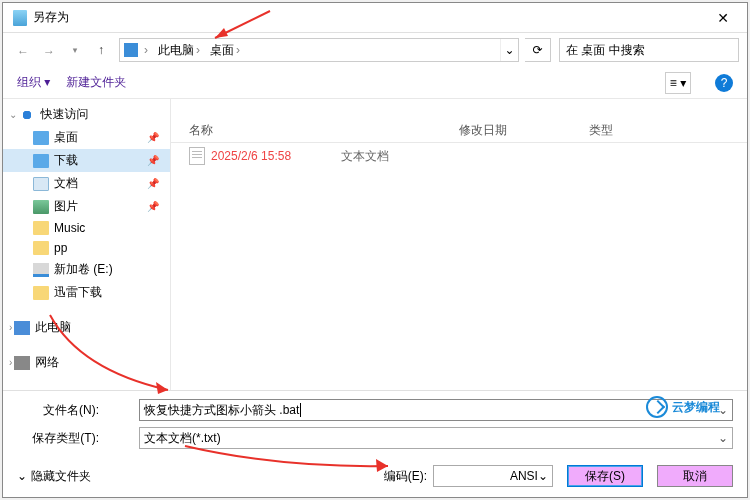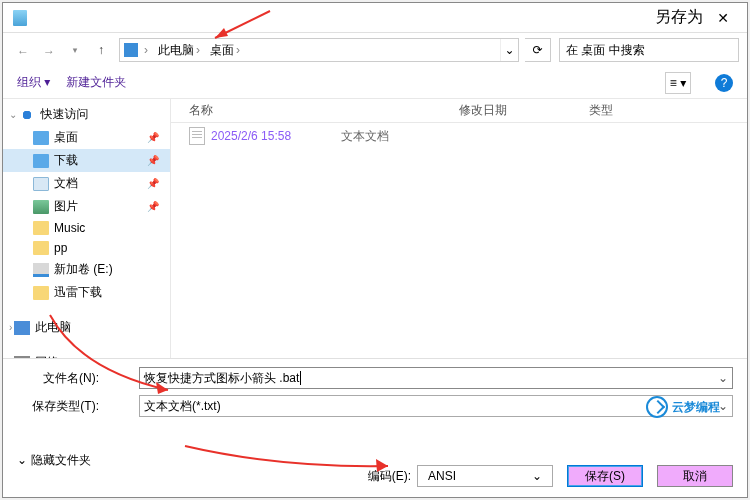--- a/index.html
+++ b/index.html
@@ -1,20 +1,20 @@
 <!DOCTYPE html>
 <html><head>
 <meta charset="utf-8">
 <style>
 * { box-sizing: border-box; margin: 0; padding: 0; font-family: "Microsoft YaHei", "Segoe UI", sans-serif; font-size: 12px; }
 body { background: #f0f0f0; width: 750px; height: 500px; overflow: hidden; position: relative; }
 .dialog { background: #fff; border: 1px solid #888; width: 746px; height: 496px; position: absolute; top: 2px; left: 2px; display: flex; flex-direction: column; }
 .titlebar { height: 30px; display: flex; align-items: center; padding: 0 4px; border-bottom: 1px solid #e0e0e0; }
 .titlebar .ticon { width: 14px; height: 16px; background: linear-gradient(#8bd3f5,#4aa3d8); margin: 0 6px; border-radius: 1px; }
-.titlebar .title { flex: 1; font-size: 16px; color: #000; text-align: right; }
+.titlebar .title { flex: 1; font-size: 12px; color: #000; }
 .titlebar .close { width: 40px; height: 28px; text-align: center; line-height: 28px; font-size: 14px; cursor: pointer; }
 .navrow { height: 34px; display: flex; align-items: center; padding: 0 8px; gap: 2px; }
 .navbtn { width: 24px; height: 24px; display: flex; align-items: center; justify-content: center; color: #888; cursor: pointer; }
 .navbtn.enabled { color: #333; }
 .addressbar { flex: 1; height: 24px; border: 1px solid #ccc; display: flex; align-items: center; margin: 0 4px; background: #fff; }
 .addressbar .seg { display: flex; align-items: center; padding: 0 4px; height: 100%; }
 .addressbar .sep { color: #888; padding: 0 2px; }
 .addressbar .pcicon { width: 14px; height: 14px; background: #3b8dd8; margin-right: 4px; }
 .dropbtn { width: 18px; height: 22px; display: flex; align-items: center; justify-content: center; border-left: 1px solid #eee; cursor: pointer; }
 .refreshbtn { width: 26px; height: 24px; border: 1px solid #ccc; border-left: none; display: flex; align-items: center; justify-content: center; cursor: pointer; }
@@ -34,41 +34,41 @@
 .folder { background: #f8d777; border-radius: 1px; }
 .folder.blue { background: #5aa9e8; }
 .folder.doc { background: #d8e8f5; border: 1px solid #8bb8d8; }
 .folder.pic { background: linear-gradient(#7ac89a,#4a9868); }
 .drive { background: #d8d8d8; border-bottom: 3px solid #3a8dd8; }
 .pc { background: #4a8dd8; }
 .net { background: #888; }
 .tree-item { display: flex; align-items: center; padding: 3px 4px 3px 30px; cursor: pointer; }
 .tree-item.selected { background: #d4e8f8; }
 .tree-item .pin { margin-left: auto; margin-right: 6px; color: #777; font-size: 10px; }
-.filepane { flex: 1; display: flex; flex-direction: column; }
+.filepane { flex: 1; display: flex; flex-direction: column; margin-top: 20px; }
 .colhdr { height: 24px; display: flex; align-items: center; border-bottom: 1px solid #e8e8e8; padding-left: 18px; color: #555; }
 .colhdr .c1 { width: 270px; }
 .colhdr .c2 { width: 130px; }
 .filerow { display: flex; align-items: center; padding: 4px 0 4px 18px; cursor: pointer; }
 .filerow .ficon { width: 16px; height: 18px; background: #fff; border: 1px solid #bbb; margin-right: 6px; position: relative; }
 .filerow .ficon::before { content: ""; position: absolute; top: 3px; left: 2px; right: 2px; height: 1px; background: #bbb; box-shadow: 0 3px 0 #bbb, 0 6px 0 #bbb; }
 .filerow .fname { width: 250px; }
-.filerow .fdate { width: 130px; color: #8b5cf6; }
+.filerow .fdate { width: 130px; color: #ef4444; }
 .filerow .ftype { color: #666; }
 .bottom { border-top: 1px solid #e0e0e0; padding: 8px 14px 10px; }
 .field-row { display: flex; align-items: center; margin-bottom: 6px; gap: 34px; }
 .field-row .lbl { width: 88px; text-align: right; padding-right: 6px; }
 .field-row .inp { flex: 1; height: 22px; border: 1px solid #888; padding: 0 4px; display: flex; align-items: center; background: #fff; }
 .field-row .inp.combo { border: 1px solid #aaa; justify-content: space-between; }
 .field-row .inp .caret { color: #555; }
 .action-row { display: flex; align-items: center; margin-top: 16px; }
 .action-row .hidef { display: flex; align-items: center; cursor: pointer; }
 .action-row .hidef .tri { margin-right: 4px; }
-.encode { margin-left: auto; display: flex; align-items: center; gap: 6px; margin-top: 32px; }
-.encode .sel { width: 136px; height: 22px; border: 1px solid #aaa; display: flex; align-items: center; justify-content: space-between; padding: 0 10px; background: #fff; cursor: pointer; }
+.encode { margin-left: auto; display: flex; align-items: center; gap: 6px; }
+.encode .sel { width: 120px; height: 22px; border: 1px solid #aaa; display: flex; align-items: center; justify-content: flex-end; padding: 0 4px; background: #fff; cursor: pointer; }
 .btn { width: 76px; height: 22px; border: 1px solid #888; background: #f0abfc; margin-left: 8px; cursor: pointer; display: flex; align-items: center; justify-content: center; }
 .btn.default { border: 1px solid #0078d7; box-shadow: inset 0 0 0 1px #4aa3e8; }
 .arrow-red { position: absolute; pointer-events: none; }
 .watermark { position: absolute; right: 30px; bottom: 82px; display: flex; align-items: center; gap: 4px; color: #1a8ad8; font-size: 18px; font-weight: 600; pointer-events: none; }
 .watermark .logo { width: 22px; height: 22px; border: 2px solid #1a8ad8; border-radius: 50%; position: relative; }
 .watermark .logo::after { content: ""; position: absolute; width: 8px; height: 8px; border-right: 2px solid #1a8ad8; border-bottom: 2px solid #1a8ad8; top: 4px; left: 5px; transform: rotate(-45deg); }
 .cursor-line { position: absolute; width: 1px; height: 14px; background: #000; }
 </style>
 </head>
 <body>

